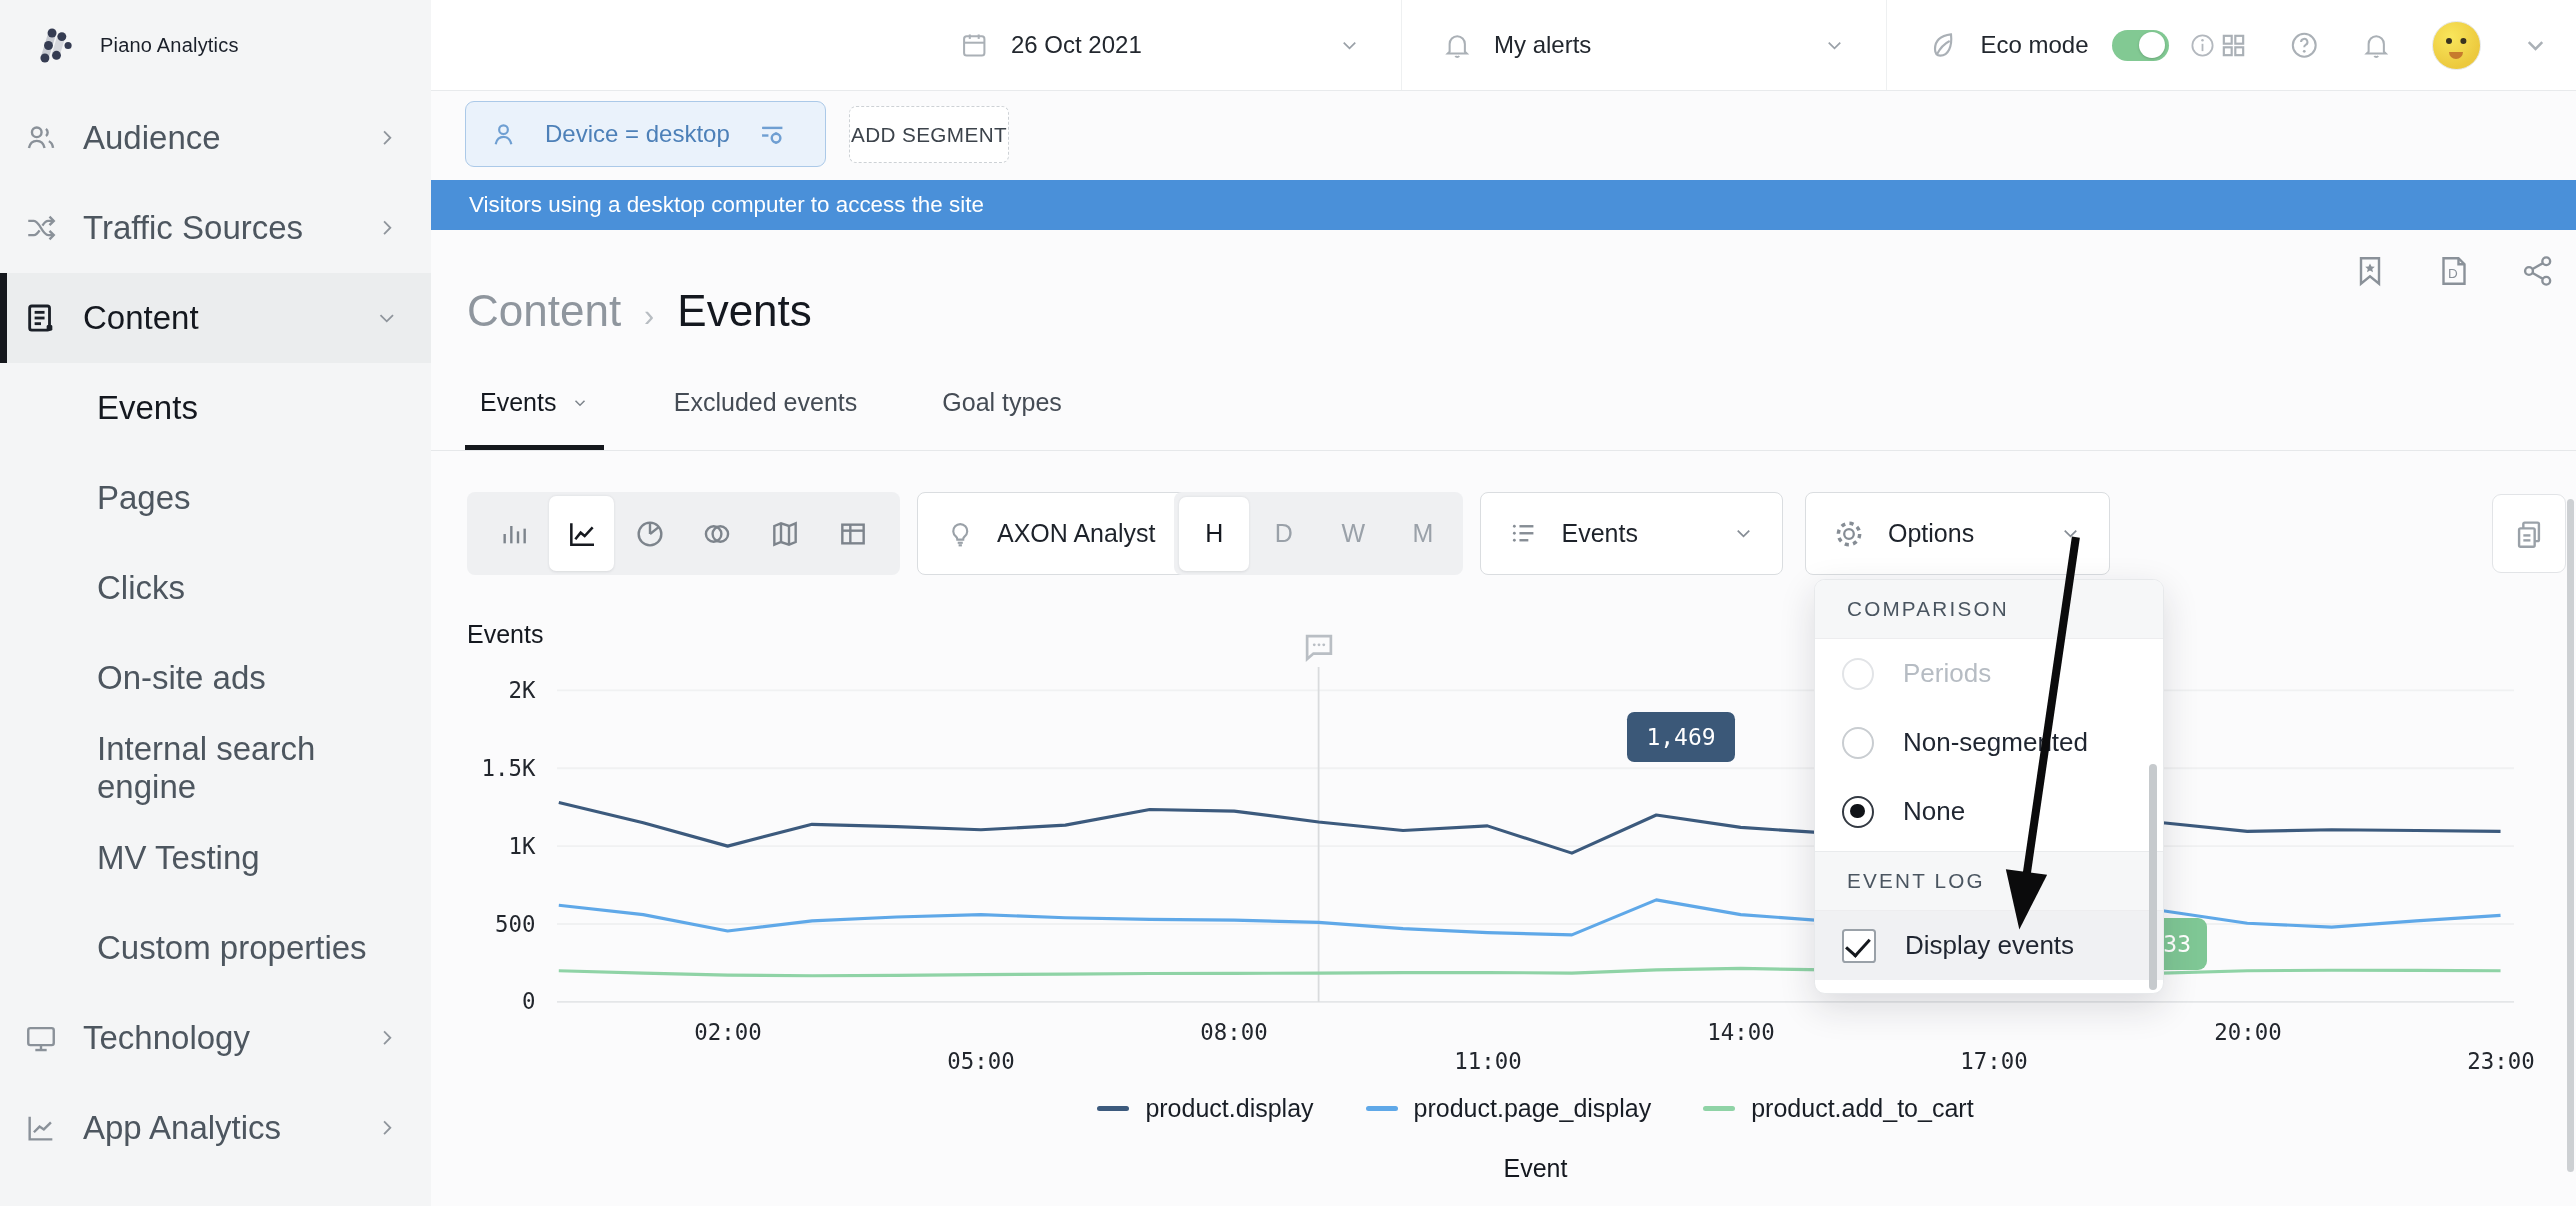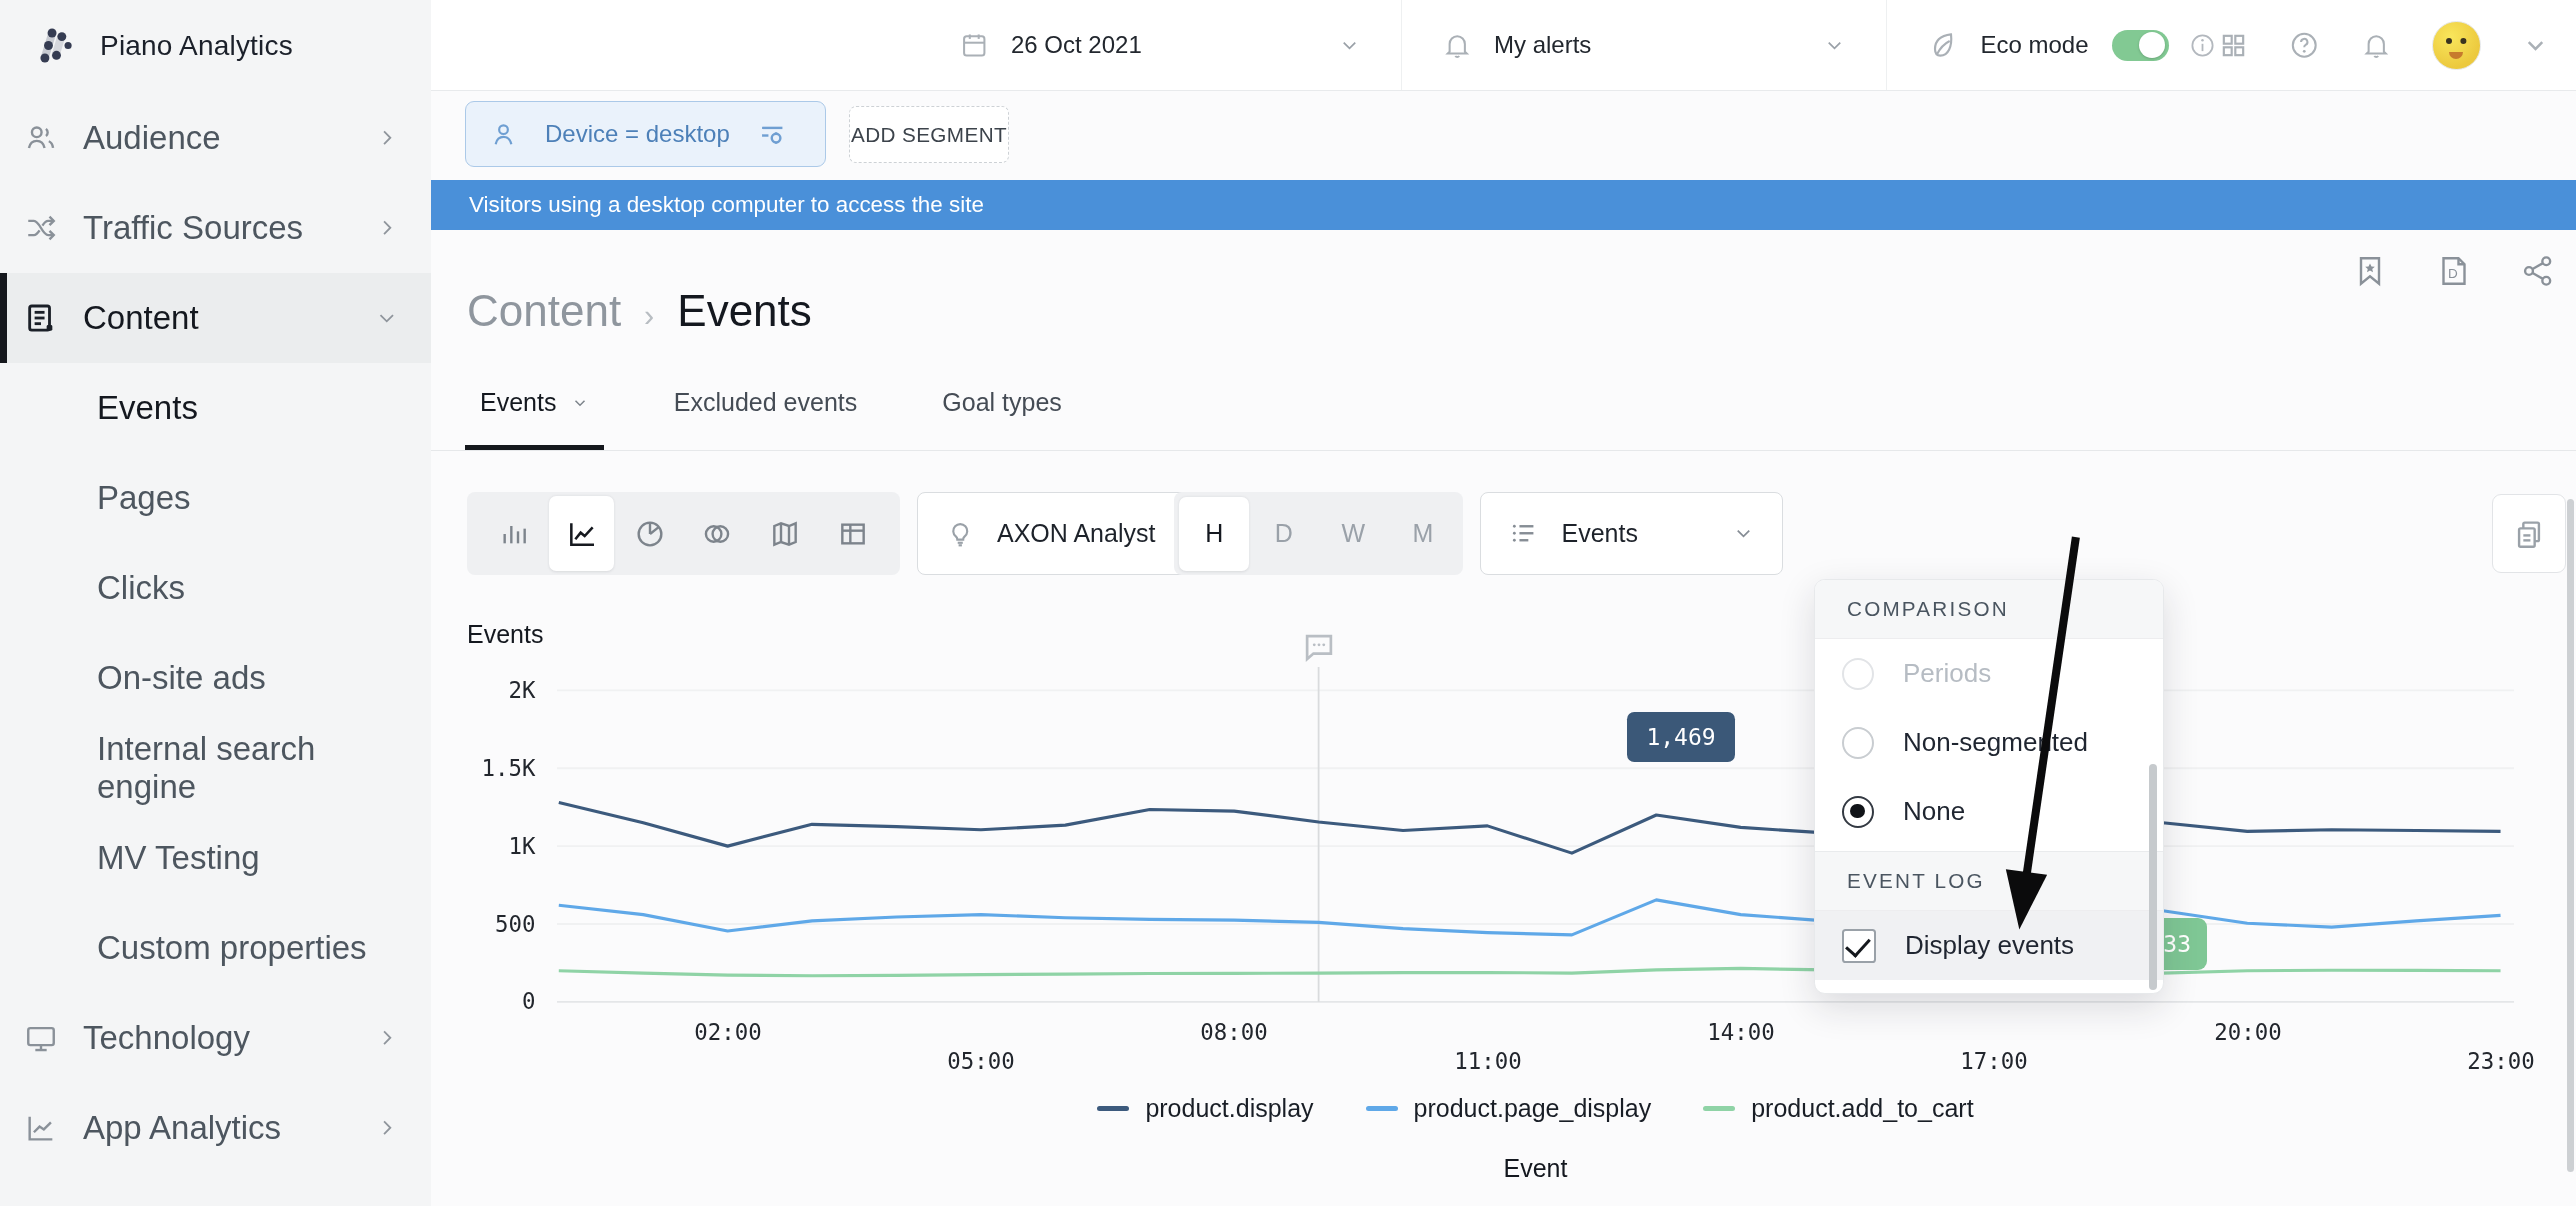--- a/index.html
+++ b/index.html
@@ -22,21 +22,21 @@
   .toggle { width:57px; height:31px; border-radius:16px; background:#82c993; position:relative; margin-left:23px; }
   .toggle .knob { position:absolute; top:2.7px; right:3.6px; width:26px; height:26px; border-radius:50%; background:#ffffff; box-shadow:0 0.9px 2.7px rgba(0,0,0,.2); }
   .info-ic { margin-left:20px; color:#b3b8be; }
   .avatar { width:49px; height:49px; border-radius:50%; background:radial-gradient(circle at 38% 32%, #f9e65c, #ecc93e 70%); border:1.8px solid #e6e8ea; position:relative; overflow:hidden; }
   .avatar:before { content:""; position:absolute; left:12.6px; top:16px; width:6.3px; height:6.3px; border-radius:50%; background:#3a3320; box-shadow:14.4px 0 0 #3a3320; }
   .avatar:after { content:""; position:absolute; left:16px; top:30px; width:14.4px; height:7.2px; border-radius:0 0 12.6px 12.6px; background:#c77b2d; }
 
   
   .sidebar { position:absolute; left:0; top:0; width:431px; height:1207px; background:#f4f5f6; z-index:21; }
   .logo-row { height:91px; display:flex; align-items:center; padding-left:36px; }
-  .logo-name { font-size:28px; color:#1b202a; margin-left:23px; letter-spacing:0.2px; }
+  .logo-name { font-size:20px; color:#1b202a; margin-left:23px; letter-spacing:0.2px; }
   .nav { position:absolute; top:93px; left:0; right:0; }
   .sb-item { height:90px; display:flex; align-items:center; padding:0 34px 0 24px; color:#4d565f; font-size:33px; cursor:pointer; position:relative; }
   .sb-item .sb-ic { width:36px; display:flex; color:#8a9199; }
   .sb-item .sb-label { margin-left:23px; }
   .sb-item .sb-chev { margin-left:auto; color:#8f959c; display:flex; }
   .sb-item.active { background:#ebedee; color:#14181f; }
   .sb-item.active .sb-ic { color:#1b2028; }
   .sb-item.active:before { content:""; position:absolute; left:0; top:0; bottom:0; width:7.2px; background:#15181d; }
   .sb-sub { padding-left:97px; }
   .sb-sub.current { color:#14181f; }
@@ -472,20 +472,34 @@
       </svg>
     </span>
     <span>Events</span>
     <span class="dd-chev">
       <svg class="ic" width="23" height="23" viewBox="0 0 24 24">
           <polyline points="6,9 12,15 18,9" fill="none" stroke="currentColor" stroke-width="1.8"></polyline>
         </svg>
     </span>
   </div>
 
+  <div class="btn dd-btn options-dd">
+    <span class="dd-ic">
+      <svg class="ic" width="32" height="32" viewBox="0 0 24 24" fill="none" stroke="currentColor" stroke-width="1.7">
+        <circle cx="12" cy="12" r="3.6"></circle>
+          <circle cx="12" cy="12" r="8" stroke-width="2.6" stroke-dasharray="3.1 3.2"></circle>
+      </svg>
+    </span>
+    <span>Options</span>
+    <span class="dd-chev">
+      <svg class="ic" width="23" height="23" viewBox="0 0 24 24">
+          <polyline points="6,9 12,15 18,9" fill="none" stroke="currentColor" stroke-width="1.8"></polyline>
+        </svg>
+    </span>
+  </div>
 
   <div class="btn copy-btn">
     <svg class="ic" width="34" height="34" viewBox="0 0 24 24" fill="none" stroke="currentColor" stroke-width="1.7">
       <rect x="8" y="4" width="11" height="13" rx="1"></rect>
         <rect x="5" y="8" width="11" height="13" rx="1" fill="#fff"></rect>
         <line x1="8" y1="13" x2="13" y2="13"></line>
         <line x1="8" y1="16.5" x2="13" y2="16.5"></line>
     </svg>
   </div>
 

